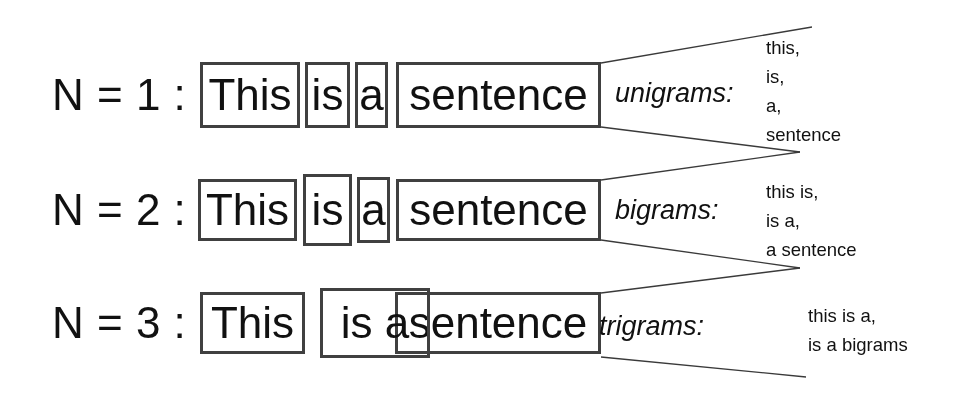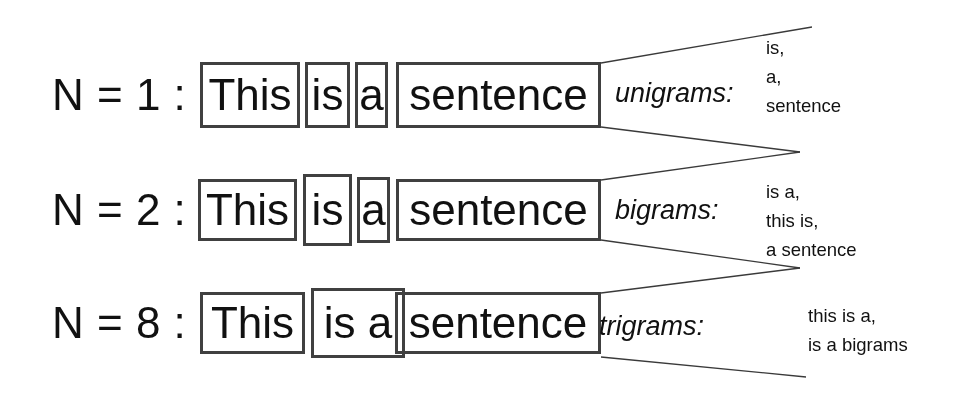--- a/index.html
+++ b/index.html
@@ -62,20 +62,21 @@
   <div class="tokenbox" style="left:355px;top:62px;width:33px;height:66px">
     <span>a</span>
   </div>
   <div class="tokenbox" style="left:396px;top:62px;width:205px;height:66px">
     <span>sentence</span>
   </div>
 
   <div class="gram" style="left:615px;top:77px">unigrams:</div>
 
   <div class="nglist" style="left:766px;top:33px">
+    <div>this,</div>
     <div>is,</div>
     <div>a,</div>
     <div>sentence</div>
   </div>
 
   <div class="nlabel" style="left:52px;top:177px">N = 2 :</div>
 
   <div class="tokenbox" style="left:198px;top:179px;width:99px;height:62px">
     <span>This</span>
   </div>
@@ -85,31 +86,31 @@
   <div class="tokenbox" style="left:357px;top:177px;width:33px;height:66px">
     <span>a</span>
   </div>
   <div class="tokenbox" style="left:396px;top:179px;width:205px;height:62px">
     <span>sentence</span>
   </div>
 
   <div class="gram" style="left:615px;top:194px">bigrams:</div>
 
   <div class="nglist" style="left:766px;top:177px">
+    <div>this is,</div>
     <div>is a,</div>
-    <div>this is,</div>
     <div>a sentence</div>
   </div>
 
-  <div class="nlabel" style="left:52px;top:290px">N = 8 :</div>
+  <div class="nlabel" style="left:52px;top:290px">N = 3 :</div>
 
   <div class="tokenbox" style="left:200px;top:292px;width:105px;height:62px">
     <span>This</span>
   </div>
-  <div class="tokenbox tall" style="left:311px;top:288px;width:94px;height:70px">
+  <div class="tokenbox tall" style="left:320px;top:288px;width:110px;height:70px">
     <span>is a</span>
   </div>
   <div class="tokenbox" style="left:395px;top:292px;width:206px;height:62px">
     <span>sentence</span>
   </div>
 
   <div class="gram" style="left:599px;top:310px">trigrams:</div>
 
   <div class="nglist" style="left:808px;top:301px">
     <div>this is a,</div>

